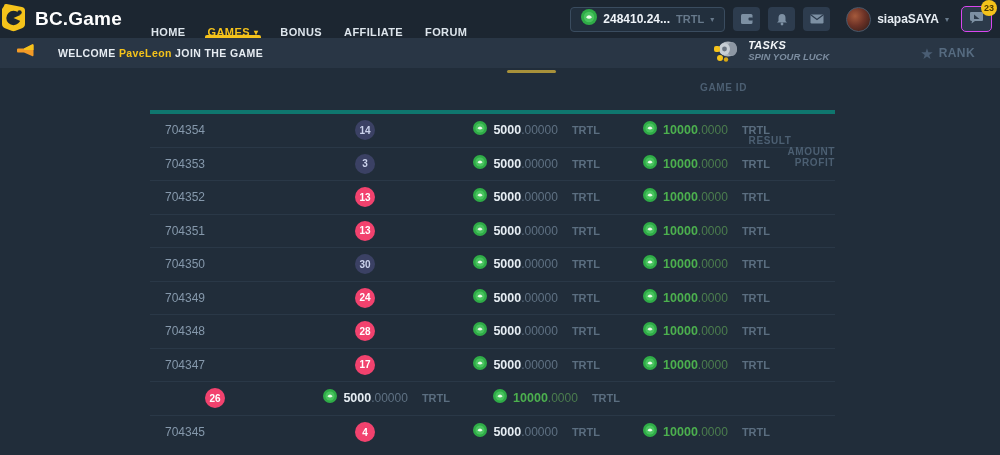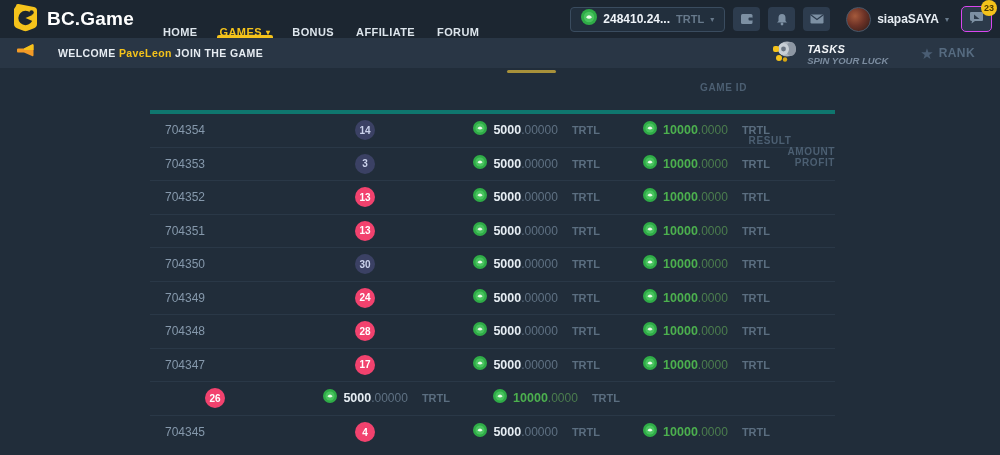--- a/index.html
+++ b/index.html
@@ -2,21 +2,21 @@
 <html><head>
 <meta charset="utf-8">
 <style>
   * { margin:0; padding:0; box-sizing:border-box; }
   html,body { width:1000px; height:455px; overflow:hidden; background:#212d3a;
     font-family:"Liberation Sans", sans-serif; }
 
   
   .topbar { position:absolute; left:0; top:0; width:1000px; height:38px;
     background:#1c2631; display:flex; align-items:center; }
-  .brand { display:flex; align-items:center; gap:8px; padding-left:12px; }
+  .brand { display:flex; align-items:center; gap:8px; }
   .brand-name { color:#ffffff; font-size:19px; font-weight:800; letter-spacing:0.2px; }
   .nav { display:flex; align-items:flex-end; height:38px; margin-left:18px; }
   .nav-item { position:relative; display:flex; align-items:center; padding:0 11px;
     color:#dde5ec; font-size:11px; font-weight:700; letter-spacing:0.4px; cursor:pointer; }
   .nav-item.active { color:#f5c31b; }
   .nav-item.active .underline { position:absolute; left:8px; right:8px; bottom:0;
     height:3px; background:#f5c31b; border-radius:2px 2px 0 0; }
   .nav-caret { font-size:8px; margin-left:4px; color:#f5c31b; }
 
   .top-right { position:absolute; right:8px; top:0; height:38px;
@@ -43,21 +43,21 @@
 
   
   .banner { position:absolute; left:0; top:38px; width:1000px; height:30px;
     background:#293645; display:flex; align-items:center;gap:13px; }
   .megaphone { margin-left:16px; }
   .welcome { margin-left:10px; font-size:10.5px; font-weight:700; letter-spacing:0.4px;
     color:#e6ecf2; }
   .welcome .uname { color:#f5c31b; }
   .banner-right { position:absolute; right:0; top:0; height:30px; display:flex;
     align-items:center; }
-  .tasks { display:flex; align-items:flex-end; gap:7px; cursor:pointer; margin-right:32px; }
+  .tasks { display:flex; align-items:flex-start; gap:7px; cursor:pointer; margin-right:91px; }
   .tasks-text { display:flex; flex-direction:column; line-height:1.15; font-style:italic; }
   .tasks-title { color:#f2f5f8; font-size:11px; font-weight:800; letter-spacing:0.3px; }
   .tasks-sub { color:#7c8da0; font-size:9.5px; font-weight:600; }
   .rank { display:flex; align-items:center; gap:5px; cursor:pointer; margin-right:25px; }
   .star { color:#4a5d73; font-size:15px; line-height:1; }
   .rank-label { color:#566b80; font-size:12px; font-weight:700; letter-spacing:0.4px; }
 
   
   .main { position:absolute; left:0; top:68px; width:1000px; height:387px; background:#212d3a; }
   .tab-dash { position:absolute; left:507px; top:2px; width:49px; height:3px;

